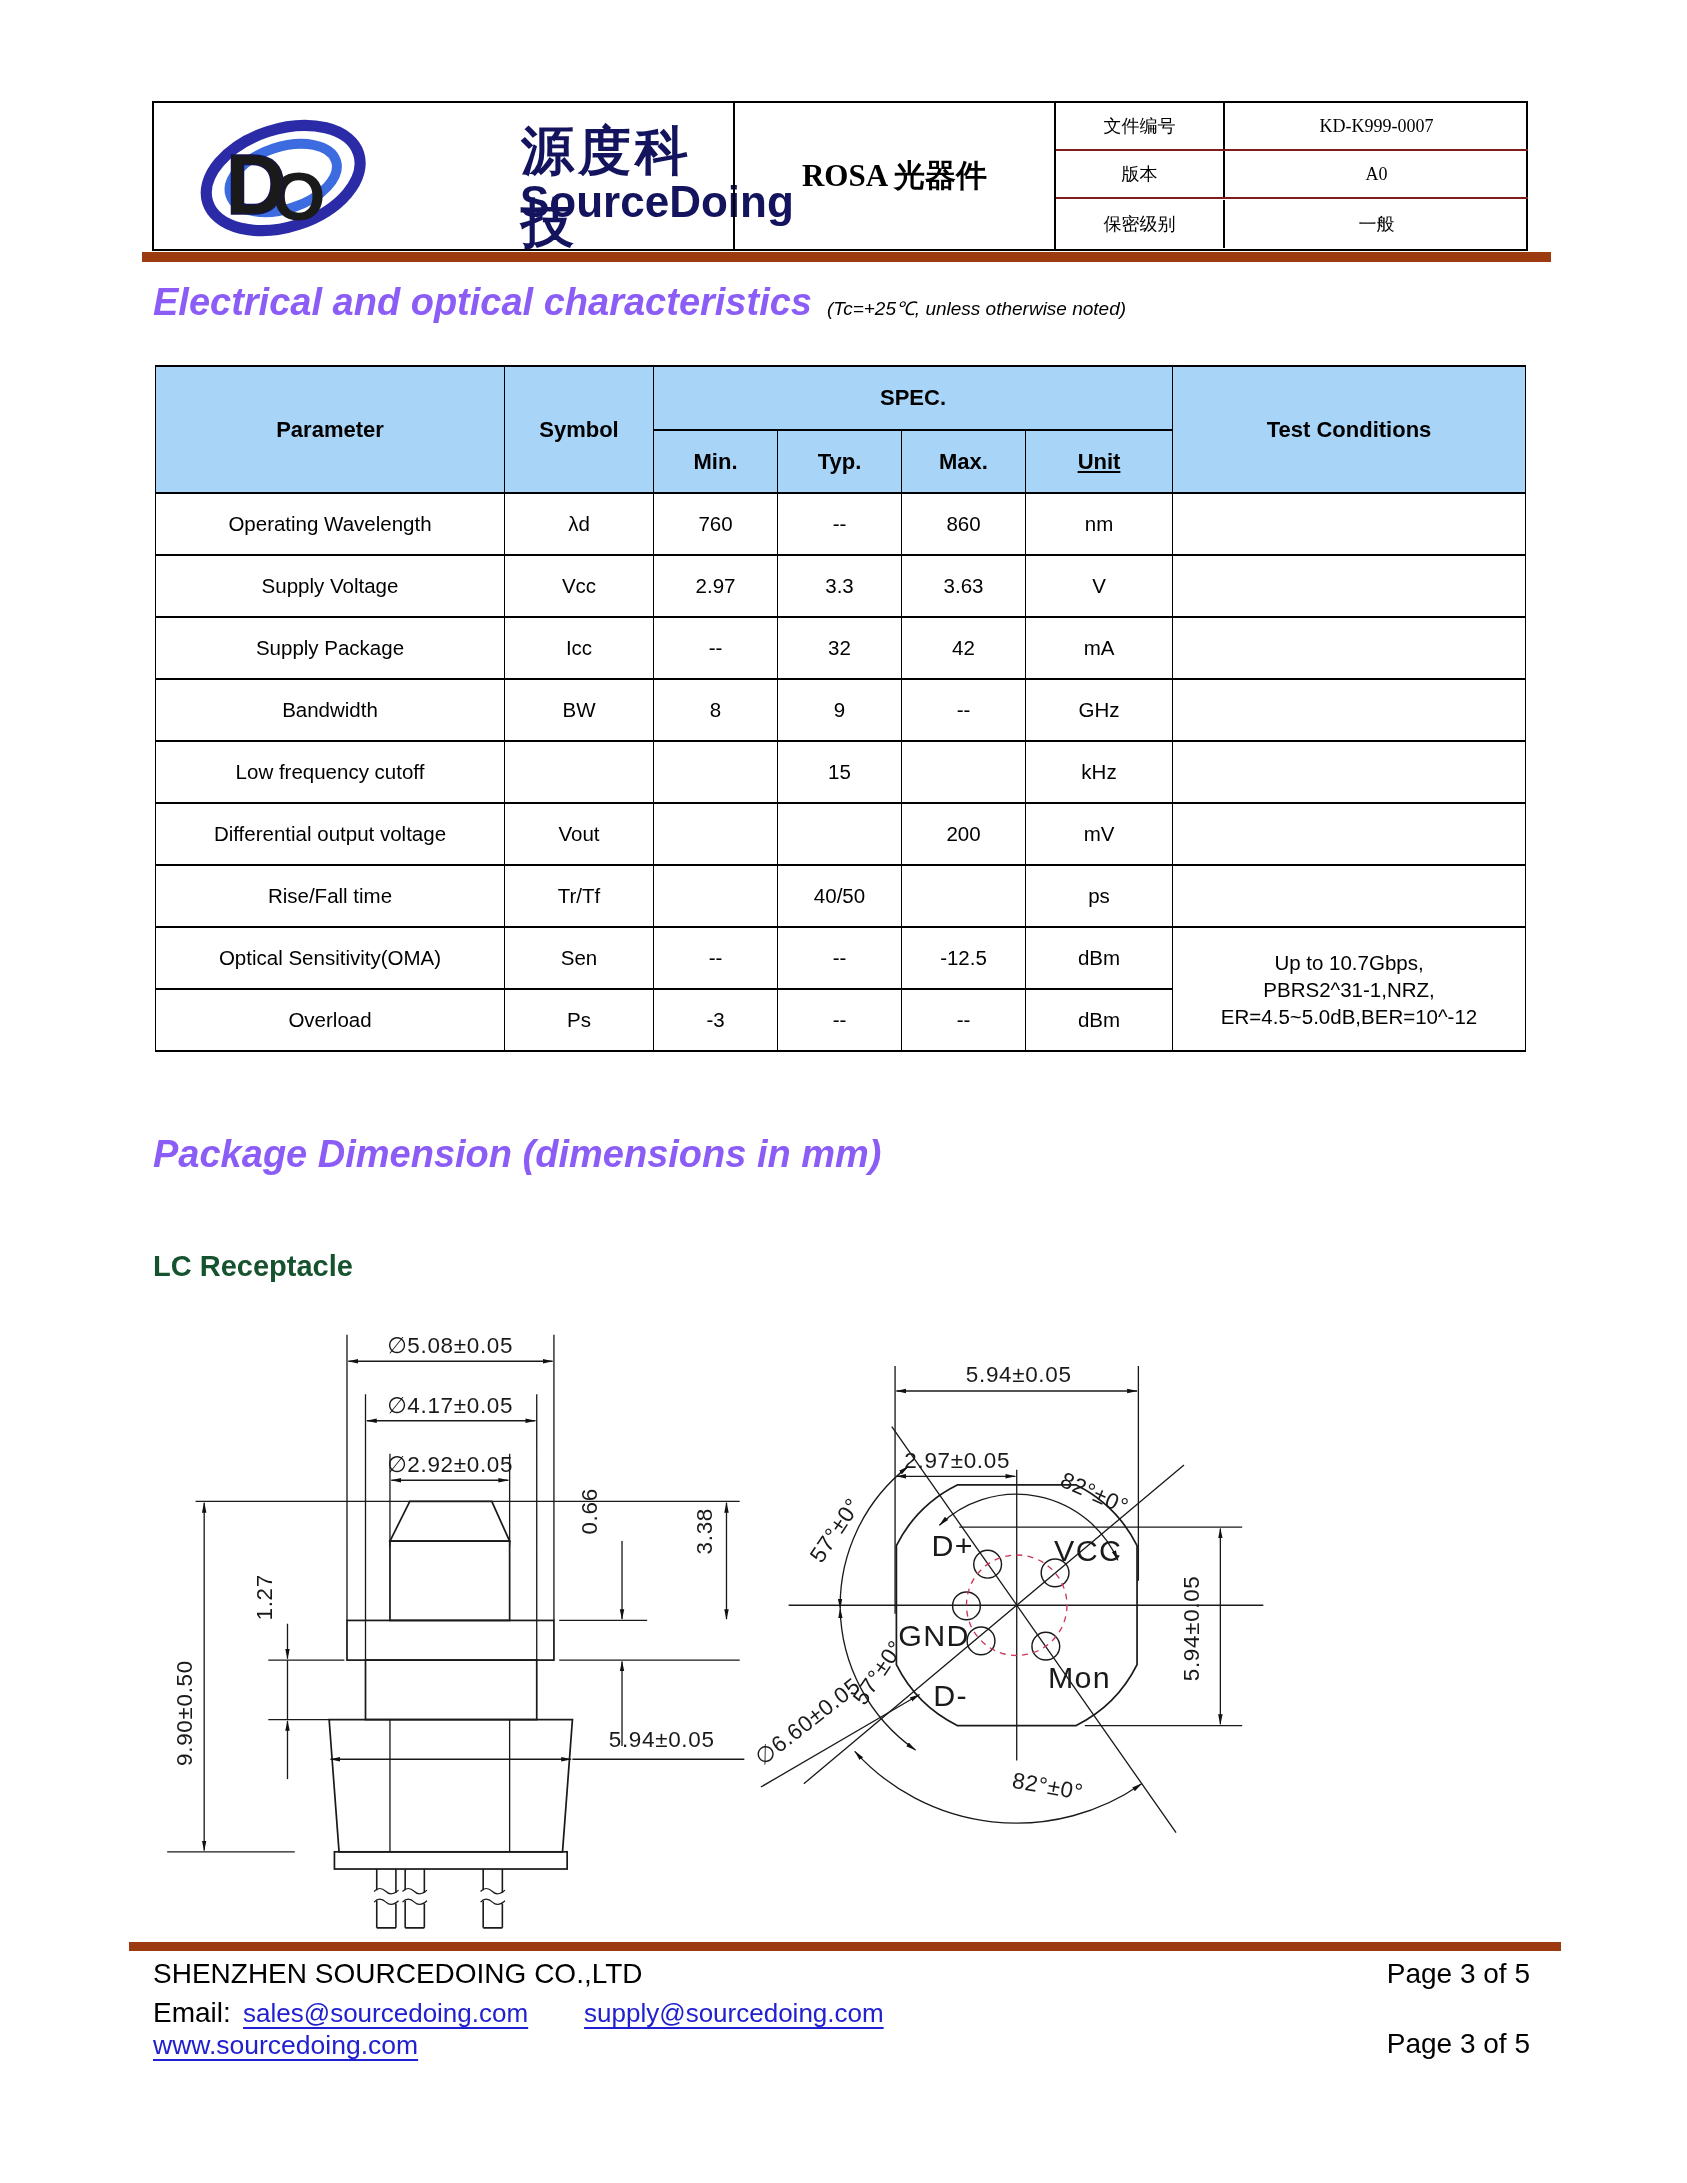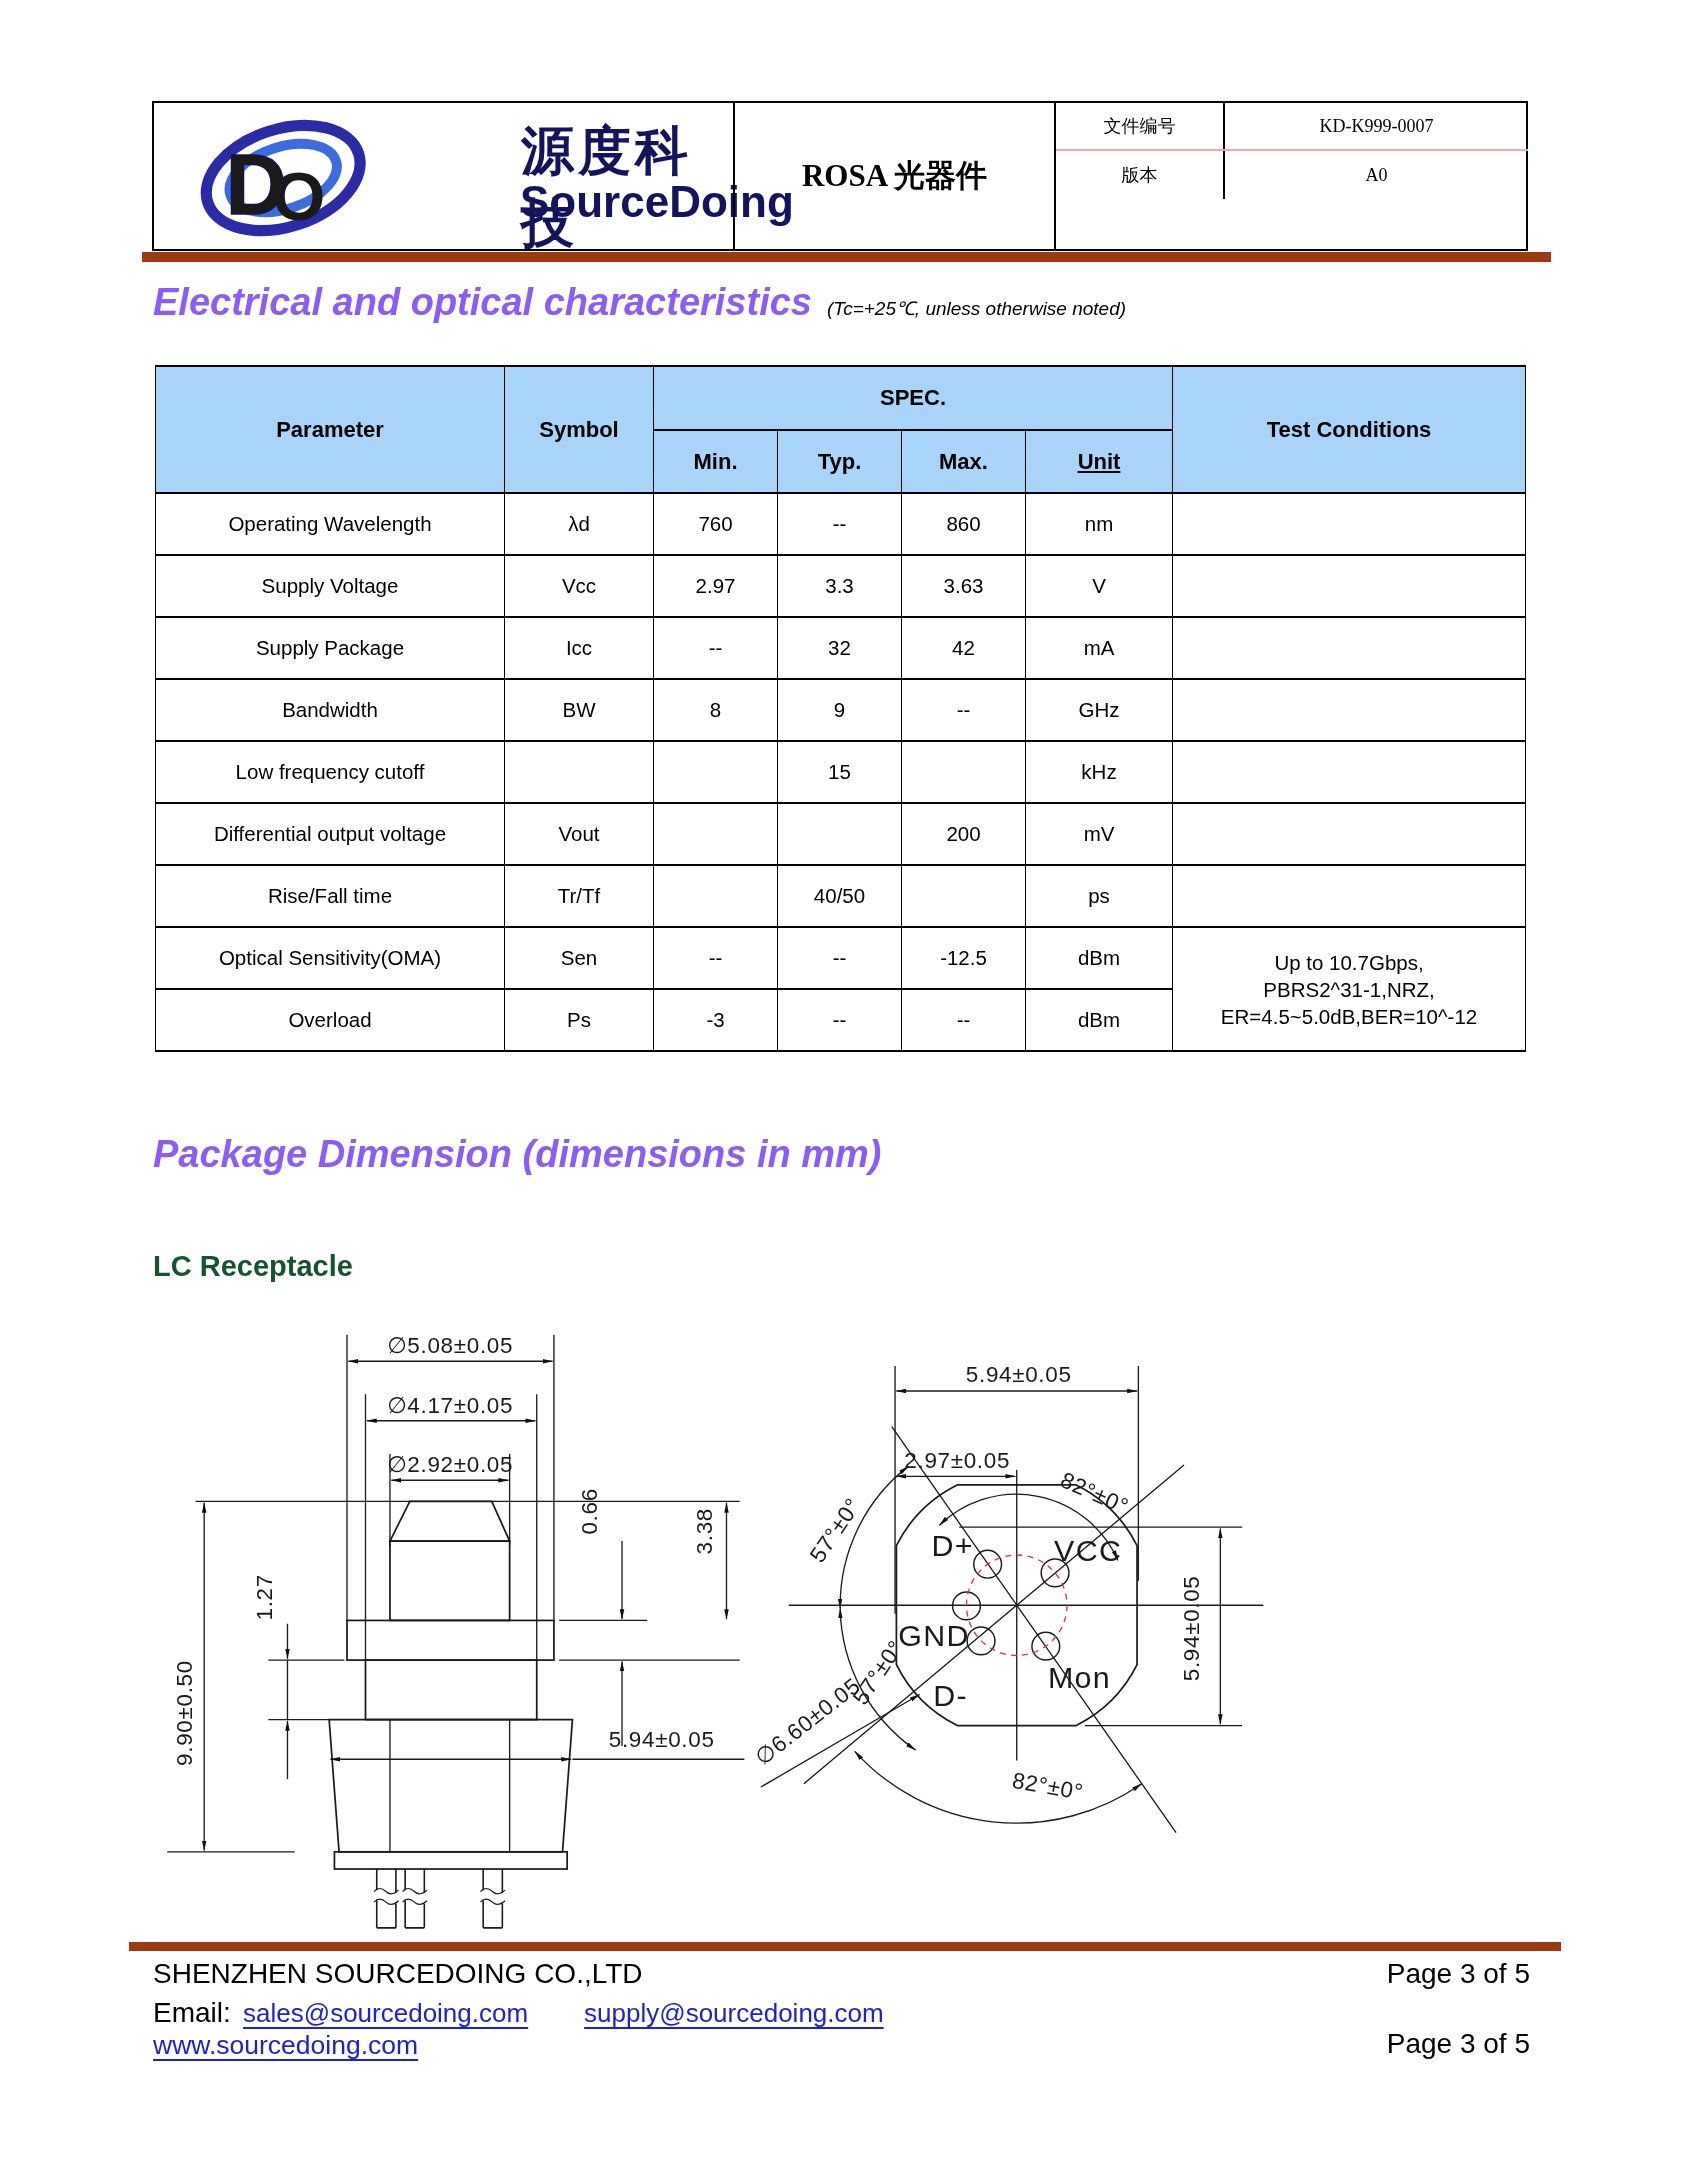--- a/index.html
+++ b/index.html
@@ -7,21 +7,21 @@
   body { width:1687px; height:2183px; position:relative; font-family:"Liberation Sans",sans-serif; color:#000; }
   .abs { position:absolute; }
 
   
   .hdr { left:152px; top:101px; width:1376px; height:150px; border:2.6px solid #000; }
   .hdr-cell { position:absolute; top:0; height:100%; }
   .hdr-logo { left:0; width:579px; }
   .hdr-title { left:579px; width:321px; border-left:2px solid #000; display:flex; align-items:center; justify-content:center;
                font-family:"Liberation Serif",serif; font-weight:bold; font-size:31px; }
   .hdr-meta { left:900px; width:474px; border-left:2px solid #000; }
-  .meta-row { position:absolute; left:0; width:100%; height:48px; border-bottom:2px solid #fca5a5; }
+  .meta-row { position:absolute; left:0; width:100%; height:48px; border-bottom:2px solid #7f1d1d; }
   .meta-row:last-child { border-bottom:none; }
   .meta-label { position:absolute; left:0; top:0; width:167px; height:100%; display:flex; align-items:center; justify-content:center;
                 font-family:"Liberation Serif",serif; font-size:18px; }
   .meta-value { position:absolute; left:167px; top:0; right:0; height:100%; border-left:2px solid #000;
                 display:flex; align-items:center; justify-content:center; font-family:"Liberation Serif",serif; font-size:18px; }
   .logo-cn { position:absolute; left:367px; top:13.2px; font-size:53px; font-weight:bold; color:#14145e; letter-spacing:4px; }
   .logo-en { position:absolute; left:366px; top:74px; font-size:44px; font-weight:bold; color:#14145e; }
 
   .bar { background:#9c3a10; height:10px; }
 
@@ -66,20 +66,24 @@
   <div class="hdr-cell hdr-title">ROSA 光器件</div>
   <div class="hdr-cell hdr-meta">
     <div class="meta-row" style="top:0;">
       <div class="meta-label">文件编号</div>
       <div class="meta-value">KD-K999-0007</div>
     </div>
     <div class="meta-row" style="top:48px;">
       <div class="meta-label">版本</div>
       <div class="meta-value">A0</div>
     </div>
+    <div class="meta-row" style="top:97px; height:48px;">
+      <div class="meta-label">保密级别</div>
+      <div class="meta-value">一般</div>
+    </div>
   </div>
 </div>
 
 <div class="abs bar" style="left:142px; top:252px; width:1409px;"></div>
 
 <div class="abs" style="left:153px; top:281px; width:1389px;">
   <span class="h1">Electrical and optical characteristics</span>
   <span class="h1-note" style="margin-left:12px;">(Tc=+25℃, unless otherwise noted)</span>
 </div>
 

